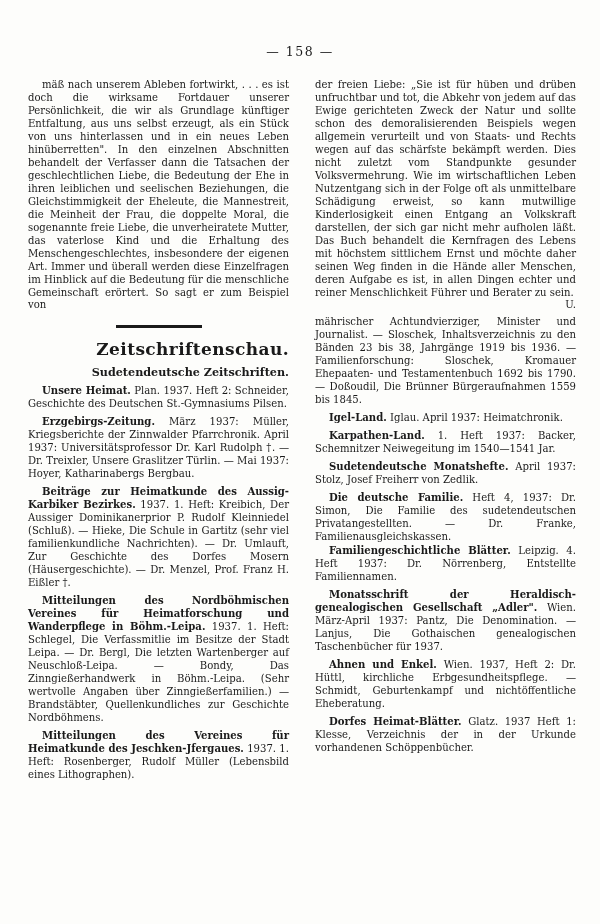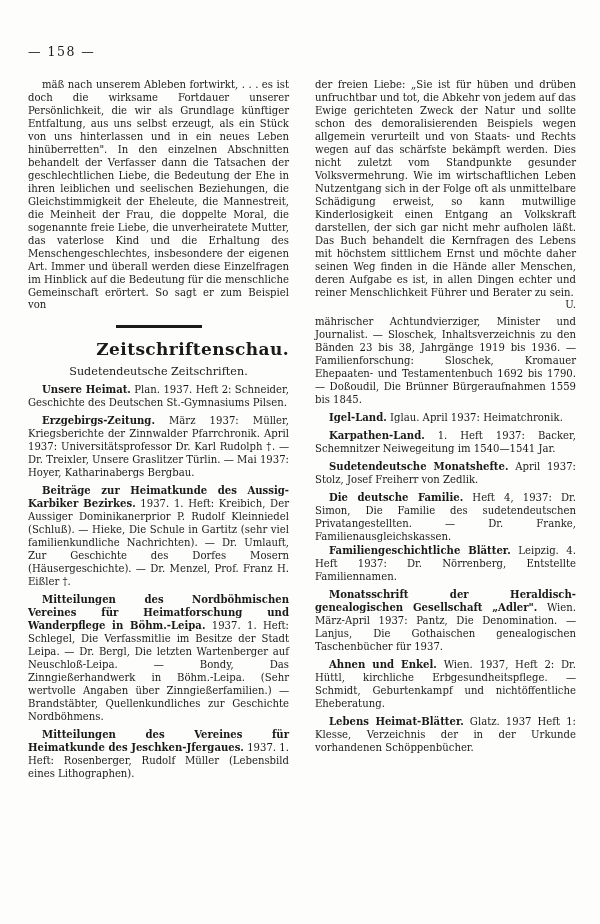--- a/index.html
+++ b/index.html
@@ -16,21 +16,21 @@
   }
   .page {
     position: relative;
     width: 600px;
     height: 924px;
     box-sizing: border-box;
     padding: 44px 28px 18px 28px;
     background: #fdfdfb;
   }
   .page-number {
-    text-align: left;
+    text-align: center;
     font-size: 12.5px;
     letter-spacing: 1.5px;
     margin-bottom: 20px;
     font-family: "DejaVu Serif", serif;
   }
   .columns {
     display: flex;
     gap: 26px;
     align-items: flex-start;
   }
@@ -58,23 +58,23 @@
   }
   .section-title {
     text-align: right;
     font-size: 17px;
     font-weight: bold;
     letter-spacing: 0.4px;
     margin: 6px 0 0 0;
     font-family: "DejaVu Serif", serif;
   }
   .sub-title {
-    text-align: center;
+    text-align: right;
     font-size: 11.2px;
-    font-weight: normal;
+    font-weight: bold;
     margin: 6px 0 6px 0;
     font-family: "DejaVu Serif", serif;
   }
   .entry {
     margin: 0 0 1px 0;
     font-size: 10.1px;
     line-height: 1.285;
     text-align: justify;
     text-indent: 14px;
     font-family: "DejaVu Serif", serif;
@@ -133,18 +133,18 @@
       <div class="gap-sm"></div>
       <p class="entry"><b>Die deutsche Familie.</b> Heft 4, 1937: Dr. Simon, Die Familie des sudetendeutschen Privatangestellten. — Dr. Franke, Familienausgleichskassen.</p>
 
 
       <p class="entry"><b>Familiengeschichtliche Blätter.</b> Leipzig. 4. Heft 1937: Dr. Nörrenberg, Entstellte Familiennamen.</p>
       <div class="gap-sm"></div>
       <p class="entry"><b>Monatsschrift der Heraldisch-genealogischen Gesellschaft „Adler".</b> Wien. März-April 1937: Pantz, Die Denomination. — Lanjus, Die Gothaischen genealogischen Taschenbücher für 1937.</p>
       <div class="gap-sm"></div>
       <p class="entry"><b>Ahnen und Enkel.</b> Wien. 1937, Heft 2: Dr. Hüttl, kirchliche Erbgesundheitspflege. — Schmidt, Geburtenkampf und nichtöffentliche Eheberatung.</p>
       <div class="gap-sm"></div>
-      <p class="entry"><b>Lebens Heimat-Blätter.</b> Glatz. 1937 Heft 1: Klesse, Verzeichnis der in der Urkunde vorhandenen Schöppenbücher.</p>
+      <p class="entry"><b>Dorfes Heimat-Blätter.</b> Glatz. 1937 Heft 1: Klesse, Verzeichnis der in der Urkunde vorhandenen Schöppenbücher.</p>
 
     </div>
 
   </div>
 </div>
 
 </body></html>

